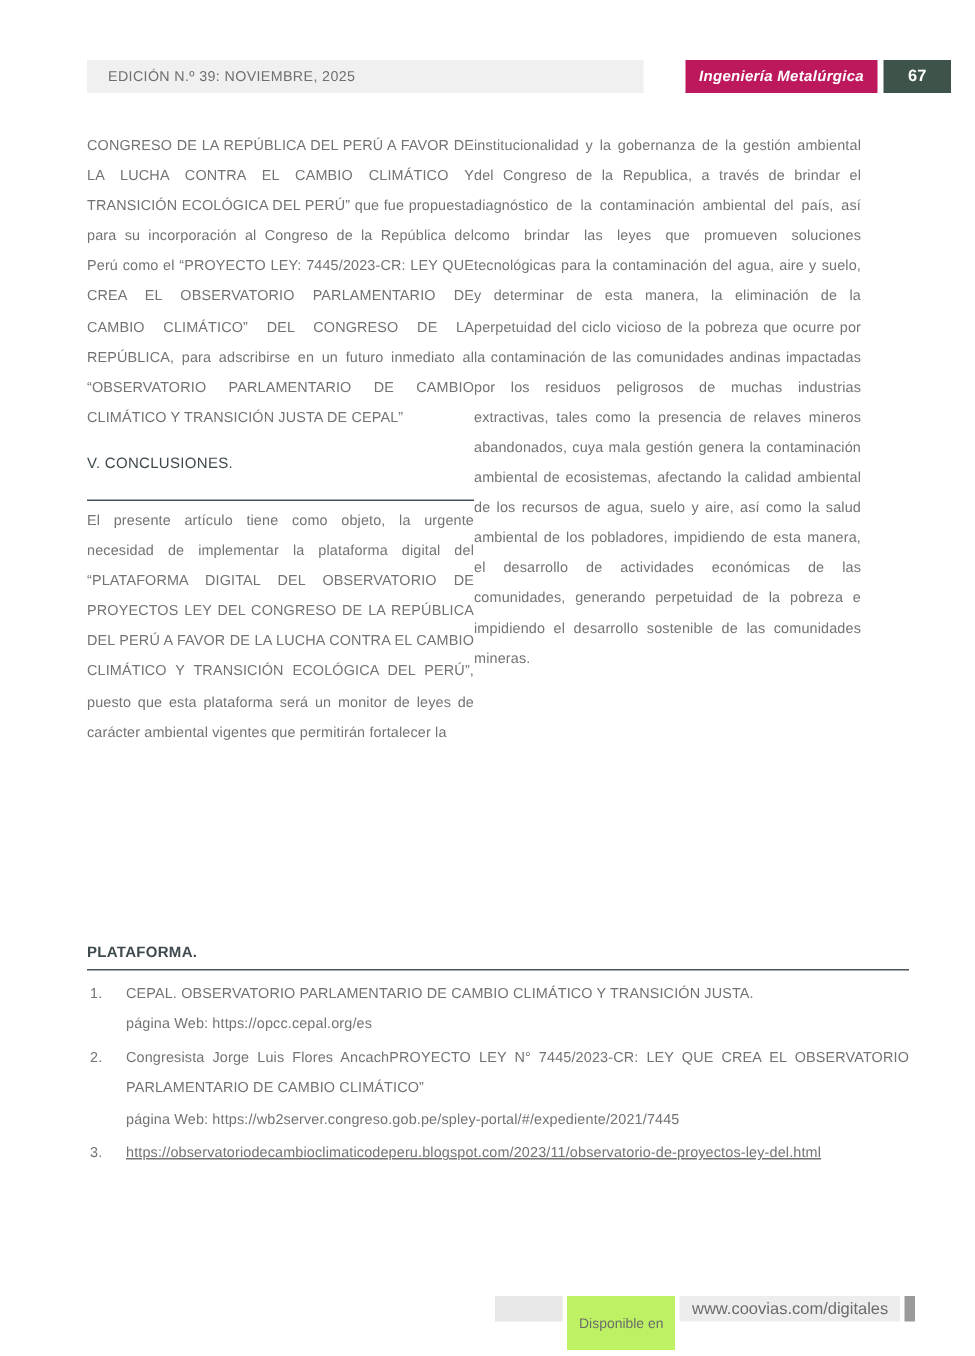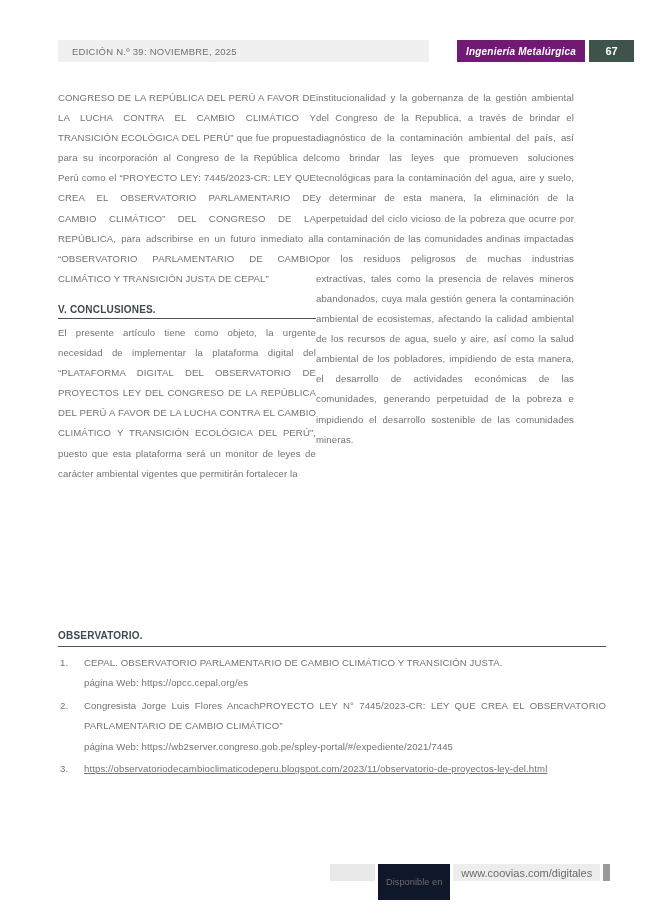--- a/index.html
+++ b/index.html
@@ -33,21 +33,21 @@
     display: flex;
     align-items: center;
     padding-left: 14px;
     font-size: 9.5px;
     letter-spacing: 0.25px;
     color: #6f6f6f;
     white-space: nowrap;
   }
   .header-section {
     flex: 0 0 auto;
-    background: #701a75;
+    background: #be185d;
     color: #ffffff;
     display: flex;
     align-items: center;
     justify-content: center;
     padding: 0 9px;
     font-size: 10px;
     font-weight: bold;
     font-style: italic;
     letter-spacing: 0.2px;
     white-space: nowrap;
@@ -84,24 +84,24 @@
     line-height: 20.1px;
     text-align: justify;
     text-justify: inter-word;
     color: #737373;
     letter-spacing: 0.1px;
   }
 
   .section-heading {
     margin: 13px 0 0 0;
     font-size: 10px;
-    font-weight: bold;
+    font-weight: normal;
     color: #3f4a4e;
     letter-spacing: 0.2px;
-    padding-bottom: 1px;
+    padding-bottom: 16px;
     border-bottom: 1.2px solid #4a5458;
     line-height: 15px;
   }
   .after-heading {
     margin-top: 4px !important;
   }
 
   
   .references {
     position: absolute;
@@ -164,21 +164,21 @@
     display: flex;
     align-items: stretch;
     gap: 3px;
   }
   .footer-block-blank {
     flex: 0 0 45px;
     background: #e8e8e8;
   }
   .footer-available {
     flex: 0 0 auto;
-    background: #0f172a;
+    background: #bef264;
     display: flex;
     align-items: center;
     padding: 18px 8px;
     font-size: 9.3px;
     color: #6b6b6b;
     white-space: nowrap;
   }
   .footer-url {
     flex: 1 1 auto;
     background: #ededed;
@@ -216,21 +216,21 @@
     <p class="after-heading">El presente artículo tiene como objeto, la urgente necesidad de implementar la plataforma digital del “PLATAFORMA DIGITAL DEL OBSERVATORIO DE PROYECTOS LEY DEL CONGRESO DE LA REPÚBLICA DEL PERÚ A FAVOR DE LA LUCHA CONTRA EL CAMBIO CLIMÁTICO Y TRANSICIÓN ECOLÓGICA DEL PERÚ”, puesto que esta plataforma será un monitor de leyes de carácter ambiental vigentes que permitirán fortalecer la</p>
   </div>
 
   <div class="col">
     <p>institucionalidad y la gobernanza de la gestión ambiental del Congreso de la Republica, a través de brindar el diagnóstico de la contaminación ambiental del país, así como brindar las leyes que promueven soluciones tecnológicas para la contaminación del agua, aire y suelo, y determinar de esta manera, la eliminación de la perpetuidad del ciclo vicioso de la pobreza que ocurre por la contaminación de las comunidades andinas impactadas por los residuos peligrosos de muchas industrias extractivas, tales como la presencia de relaves mineros abandonados, cuya mala gestión genera la contaminación ambiental de ecosistemas, afectando la calidad ambiental de los recursos de agua, suelo y aire,  así como la salud ambiental de los pobladores, impidiendo de esta manera, el desarrollo de actividades económicas de las comunidades, generando perpetuidad de la pobreza e impidiendo el desarrollo sostenible de las comunidades mineras.</p>
   </div>
 
 </div>
 
 <div class="references">
-  <div class="ref-heading">OBSERVATORIO.</div>
+  <div class="ref-heading">PLATAFORMA.</div>
 
   <ul class="ref-list">
 
     <li class="ref-item">
       <span class="ref-num">1.</span>
       <span class="ref-text">CEPAL. OBSERVATORIO PARLAMENTARIO DE CAMBIO CLIMÁTICO Y TRANSICIÓN JUSTA.</span>
       <span class="ref-url-line">página Web: https://opcc.cepal.org/es</span>
     </li>
 
     <li class="ref-item">

